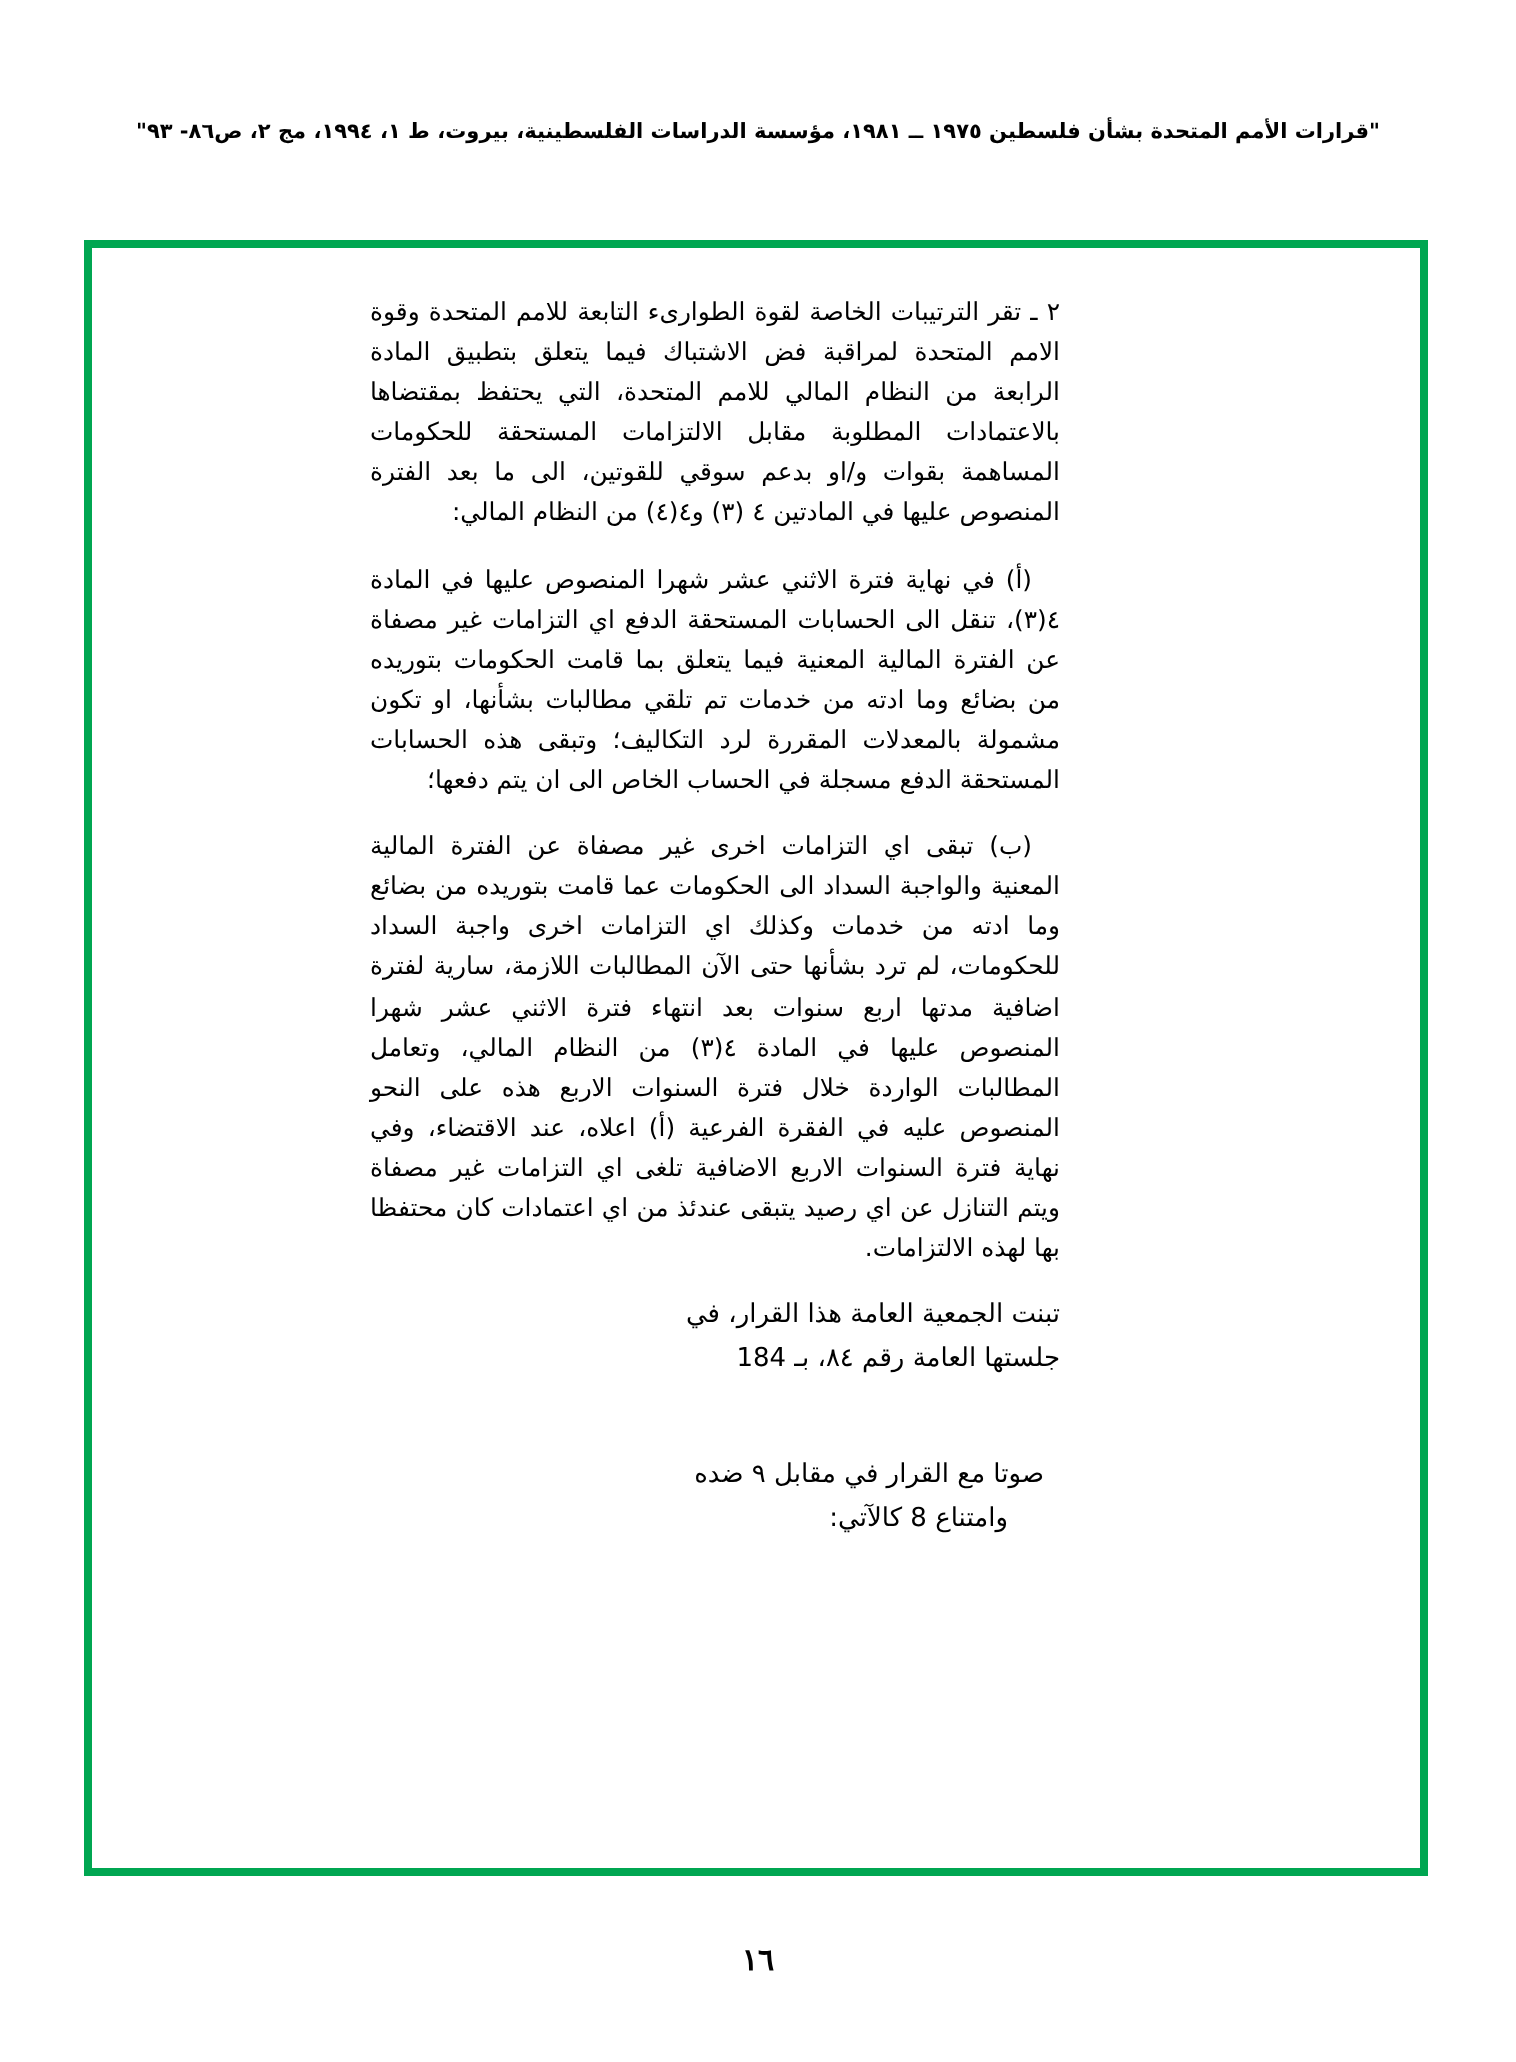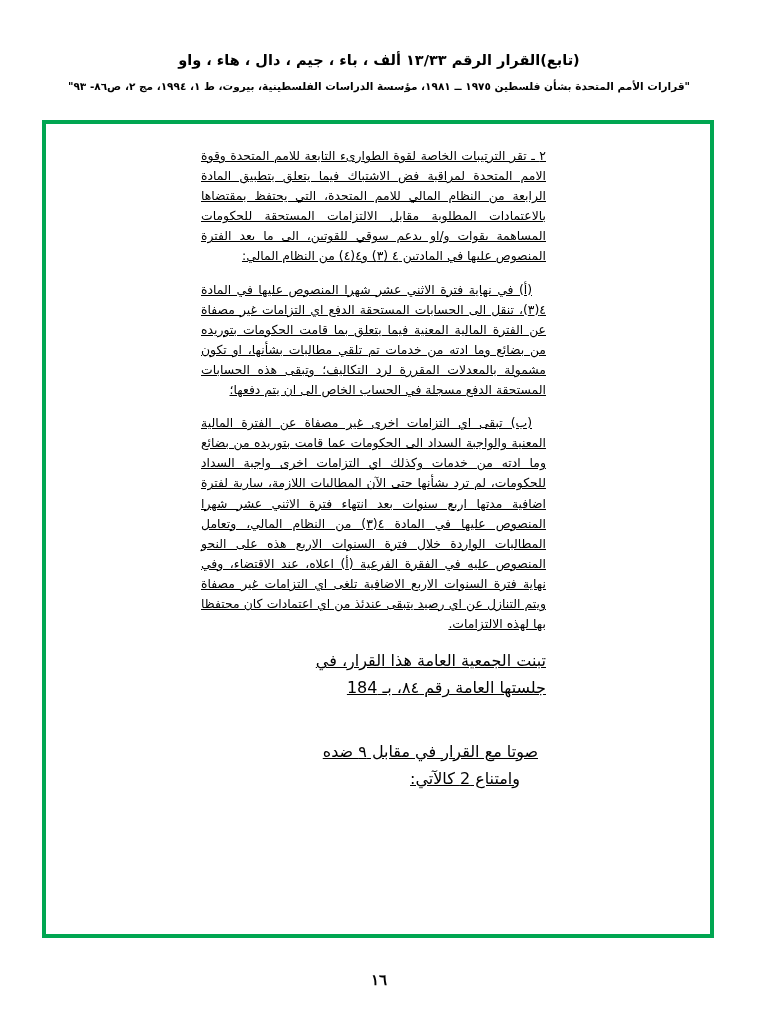--- a/index.html
+++ b/index.html
@@ -46,39 +46,38 @@
     left: 42px;
     width: 672px;
     height: 818px;
     border: 4px solid #00a651;
     box-sizing: border-box;
     background: #ffffff;
   }
   .content {
     position: absolute;
     top: 22px;
-    right: 164px;
+    right: 180px;
     width: 345px;
     direction: rtl;
     text-align: justify;
     text-align-last: right;
-    text-decoration: underline;
   }
   .para {
     font-family: "DejaVu Sans", sans-serif;
     font-size: 12.4px;
     line-height: 1.62;
     color: #000000;
     margin: 0 0 13px 0;
     direction: rtl;
   }
   .para.indent { text-indent: 14px; }
   .closing {
     font-family: "DejaVu Sans", sans-serif;
-    font-size: 16px;
+    font-size: 13px;
     line-height: 1.7;
     color: #000000;
     direction: rtl;
     text-align: right;
     margin: 0;
   }
   .closing div { white-space: nowrap; }
   .closing .ind1 { padding-right: 0px; }
   .closing .ind2 { padding-right: 0px; }
   .closing .ind3 { padding-right: 8px; margin-top: 36px; }
@@ -95,38 +94,37 @@
     color: #000000;
     direction: rtl;
   }
 </style>
 </head>
 <body>
 
 <div class="page">
 
   <div class="header">
-    <div class="header-title">(تابع)القرار الرقم ١٣/٣٣ ألف ، باء ، جيم ، دال ، هاء ، واو</div>
     <div class="header-sub">"قرارات الأمم المتحدة بشأن فلسطين ١٩٧٥ ــ ١٩٨١، مؤسسة الدراسات الفلسطينية، بيروت، ط ١، ١٩٩٤، مج ٢، ص٨٦- ٩٣"</div>
   </div>
 
   <div class="frame">
     <div class="content">
 
       <p class="para">٢ ـ تقر الترتيبات الخاصة لقوة الطوارىء التابعة للامم المتحدة وقوة الامم المتحدة لمراقبة فض الاشتباك فيما يتعلق بتطبيق المادة الرابعة من النظام المالي للامم المتحدة، التي يحتفظ بمقتضاها بالاعتمادات المطلوبة مقابل الالتزامات المستحقة للحكومات المساهمة بقوات و/او بدعم سوقي للقوتين، الى ما بعد الفترة المنصوص عليها في المادتين ٤ (٣) و٤(٤) من النظام المالي:</p>
 
       <p class="para indent">(أ) في نهاية فترة الاثني عشر شهرا المنصوص عليها في المادة ٤(٣)، تنقل الى الحسابات المستحقة الدفع اي التزامات غير مصفاة عن الفترة المالية المعنية فيما يتعلق بما قامت الحكومات بتوريده من بضائع وما ادته من خدمات تم تلقي مطالبات بشأنها، او تكون مشمولة بالمعدلات المقررة لرد التكاليف؛ وتبقى هذه الحسابات المستحقة الدفع مسجلة في الحساب الخاص الى ان يتم دفعها؛</p>
 
       <p class="para indent">(ب) تبقى اي التزامات اخرى غير مصفاة عن الفترة المالية المعنية والواجبة السداد الى الحكومات عما قامت بتوريده من بضائع وما ادته من خدمات وكذلك اي التزامات اخرى واجبة السداد للحكومات، لم ترد بشأنها حتى الآن المطالبات اللازمة، سارية لفترة اضافية مدتها اربع سنوات بعد انتهاء فترة الاثني عشر شهرا المنصوص عليها في المادة ٤(٣) من النظام المالي، وتعامل المطالبات الواردة خلال فترة السنوات الاربع هذه على النحو المنصوص عليه في الفقرة الفرعية (أ) اعلاه، عند الاقتضاء، وفي نهاية فترة السنوات الاربع الاضافية تلغى اي التزامات غير مصفاة ويتم التنازل عن اي رصيد يتبقى عندئذ من اي اعتمادات كان محتفظا بها لهذه الالتزامات.</p>
 
       <div class="closing">
         <div class="ind1">تبنت الجمعية العامة هذا القرار، في</div>
         <div class="ind2">جلستها العامة رقم ٨٤، بـ 184</div>
         <div class="ind3">صوتا مع القرار في مقابل ٩ ضده</div>
-        <div class="ind4">وامتناع 2 كالآتي:</div>
+        <div class="ind4">وامتناع 8 كالآتي:</div>
       </div>
 
     </div>
   </div>
 
   <div class="footer">١٦</div>
 
 </div>
 
 </body></html>

